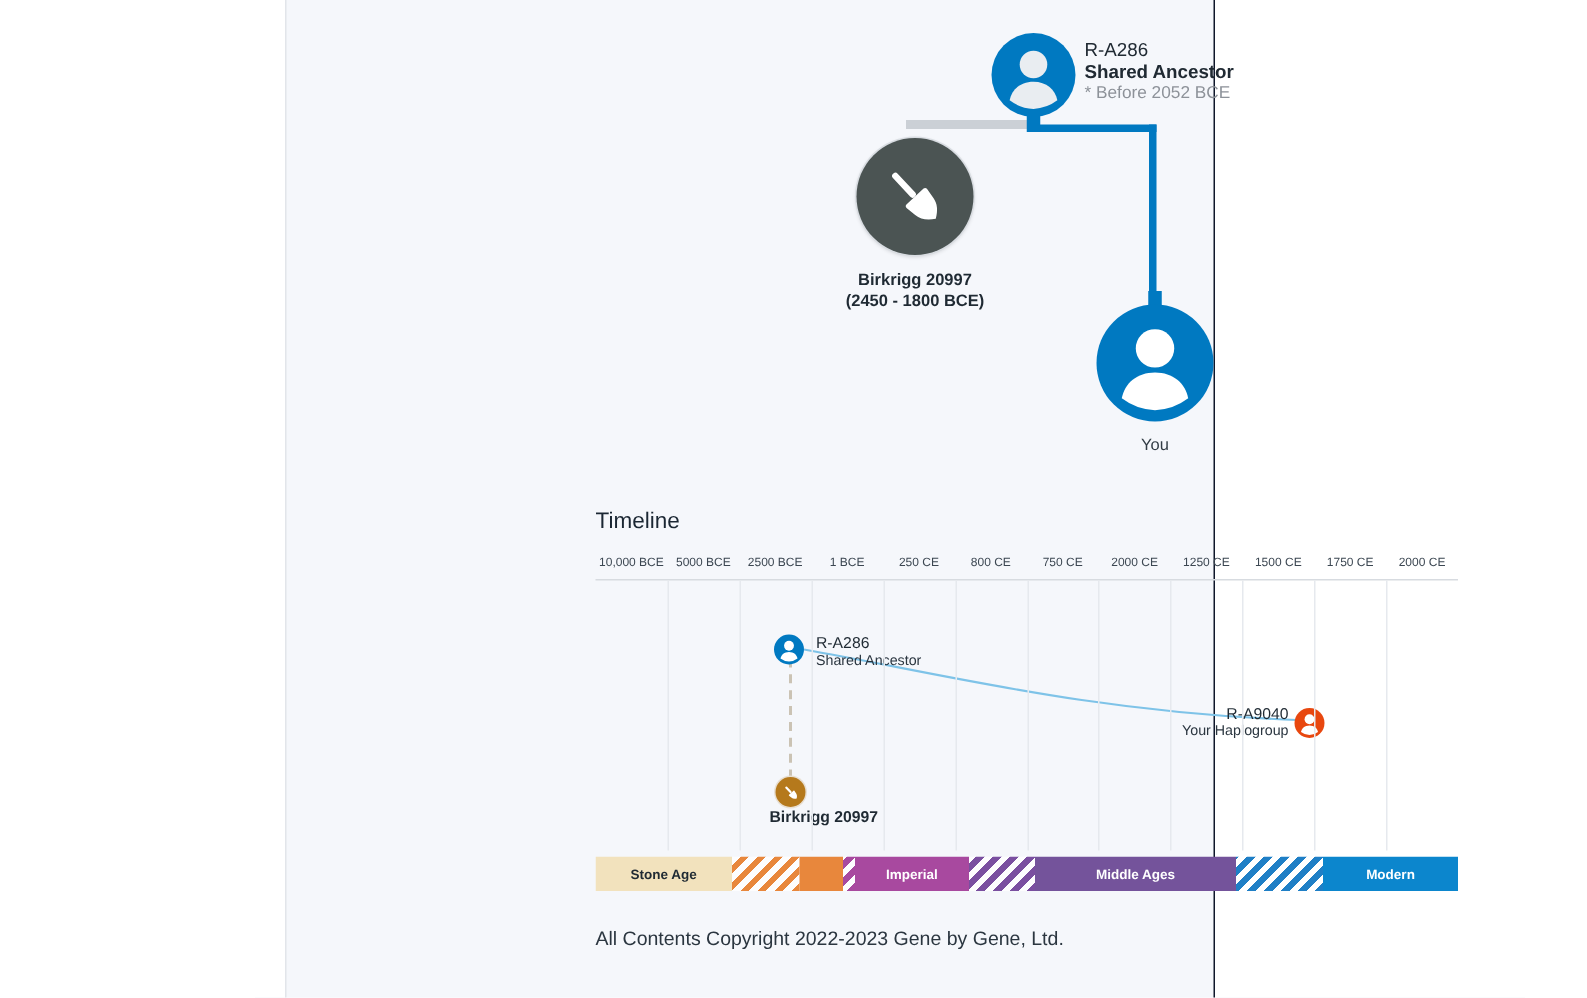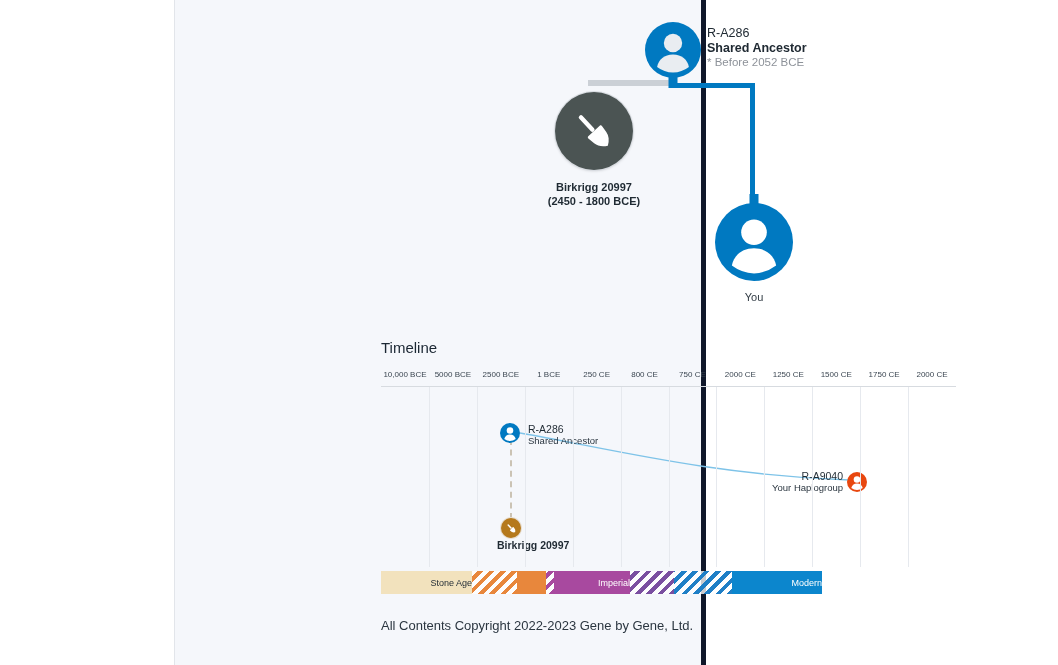--- a/index.html
+++ b/index.html
@@ -5,23 +5,23 @@
   html,body{margin:0;padding:0;}
   body{
     width:1058px;height:665px;background:#ffffff;overflow:hidden;
     font-family:"Liberation Sans",sans-serif;
     -webkit-font-smoothing:antialiased;
   }
   #stage{position:relative;width:1058px;height:665px;}
 
   
   .panel{
-    position:absolute;left:174px;top:0;width:532px;height:665px;
+    position:absolute;left:190px;top:0;width:620px;height:665px;
     background:#f5f7fb;
-    border-left:1px solid #e2e5ea;border-right:5px solid #0f172a;
+    border-left:1px solid #e2e5ea;border-right:1px solid #0f172a;
     box-sizing:border-box;
   }
 
   
   .tree{position:absolute;left:0;top:0;width:620px;height:320px;}
 
   .node{position:absolute;}
   .avatar{
     position:relative;border-radius:50%;
     display:flex;align-items:center;justify-content:center;
@@ -107,22 +107,22 @@
   }
 
   .curve{position:absolute;left:0;top:0;overflow:visible;}
 
   
   .erabar{
     position:absolute;left:206px;top:571px;width:575px;height:23px;
     display:flex;overflow:hidden;
   }
   .era{
-    height:23px;display:flex;align-items:center;justify-content:flex-end;
-    font-size:9px;font-weight:normal;white-space:nowrap;
+    height:23px;display:flex;align-items:center;justify-content:center;
+    font-size:9px;font-weight:bold;white-space:nowrap;
   }
 
   .footer{
     position:absolute;left:206px;top:618px;font-size:13px;color:#2b3640;
   }
 </style>
 </head>
 <body>
 
 <div id="stage">
@@ -258,20 +258,23 @@
         <div class="era" style="width: 91px; flex: 0 0 91px; color: rgb(31, 42, 51); background: rgb(242, 226, 189);">
           <span>Stone Age</span>
         </div>
         <div class="era" style="width: 45px; flex: 0 0 45px; color: rgb(255, 255, 255); background: repeating-linear-gradient(-45deg, rgb(232, 135, 60) 0px, rgb(232, 135, 60) 4px, rgba(255, 255, 255, 0.78) 4px, rgba(255, 255, 255, 0.78) 8px);"></div>
         <div class="era" style="width: 29px; flex: 0 0 29px; color: rgb(255, 255, 255); background: rgb(232, 135, 60);"></div>
         <div class="era" style="width: 8px; flex: 0 0 8px; color: rgb(255, 255, 255); background: repeating-linear-gradient(-45deg, rgb(168, 73, 159) 0px, rgb(168, 73, 159) 4px, rgba(255, 255, 255, 0.78) 4px, rgba(255, 255, 255, 0.78) 8px);"></div>
         <div class="era" style="width: 76px; flex: 0 0 76px; color: rgb(255, 255, 255); background: rgb(168, 73, 159);">
           <span>Imperial</span>
         </div>
         <div class="era" style="width: 44px; flex: 0 0 44px; color: rgb(255, 255, 255); background: repeating-linear-gradient(-45deg, rgb(122, 79, 160) 0px, rgb(122, 79, 160) 4px, rgba(255, 255, 255, 0.78) 4px, rgba(255, 255, 255, 0.78) 8px);"></div>
+        <div class="era" style="width: 134px; flex: 0 0 134px; color: rgb(255, 255, 255); background: rgb(116, 83, 155);">
+          <span>Middle Ages</span>
+        </div>
         <div class="era" style="width: 58px; flex: 0 0 58px; color: rgb(255, 255, 255); background: repeating-linear-gradient(-45deg, rgb(31, 127, 198) 0px, rgb(31, 127, 198) 4px, rgba(255, 255, 255, 0.78) 4px, rgba(255, 255, 255, 0.78) 8px);"></div>
         <div class="era" style="width: 90px; flex: 0 0 90px; color: rgb(255, 255, 255); background: rgb(12, 134, 205);">
           <span>Modern</span>
         </div>
       </div>
 
     <div class="footer">All Contents Copyright 2022-2023 Gene by Gene, Ltd.</div>
   </div>
 </div>
 

